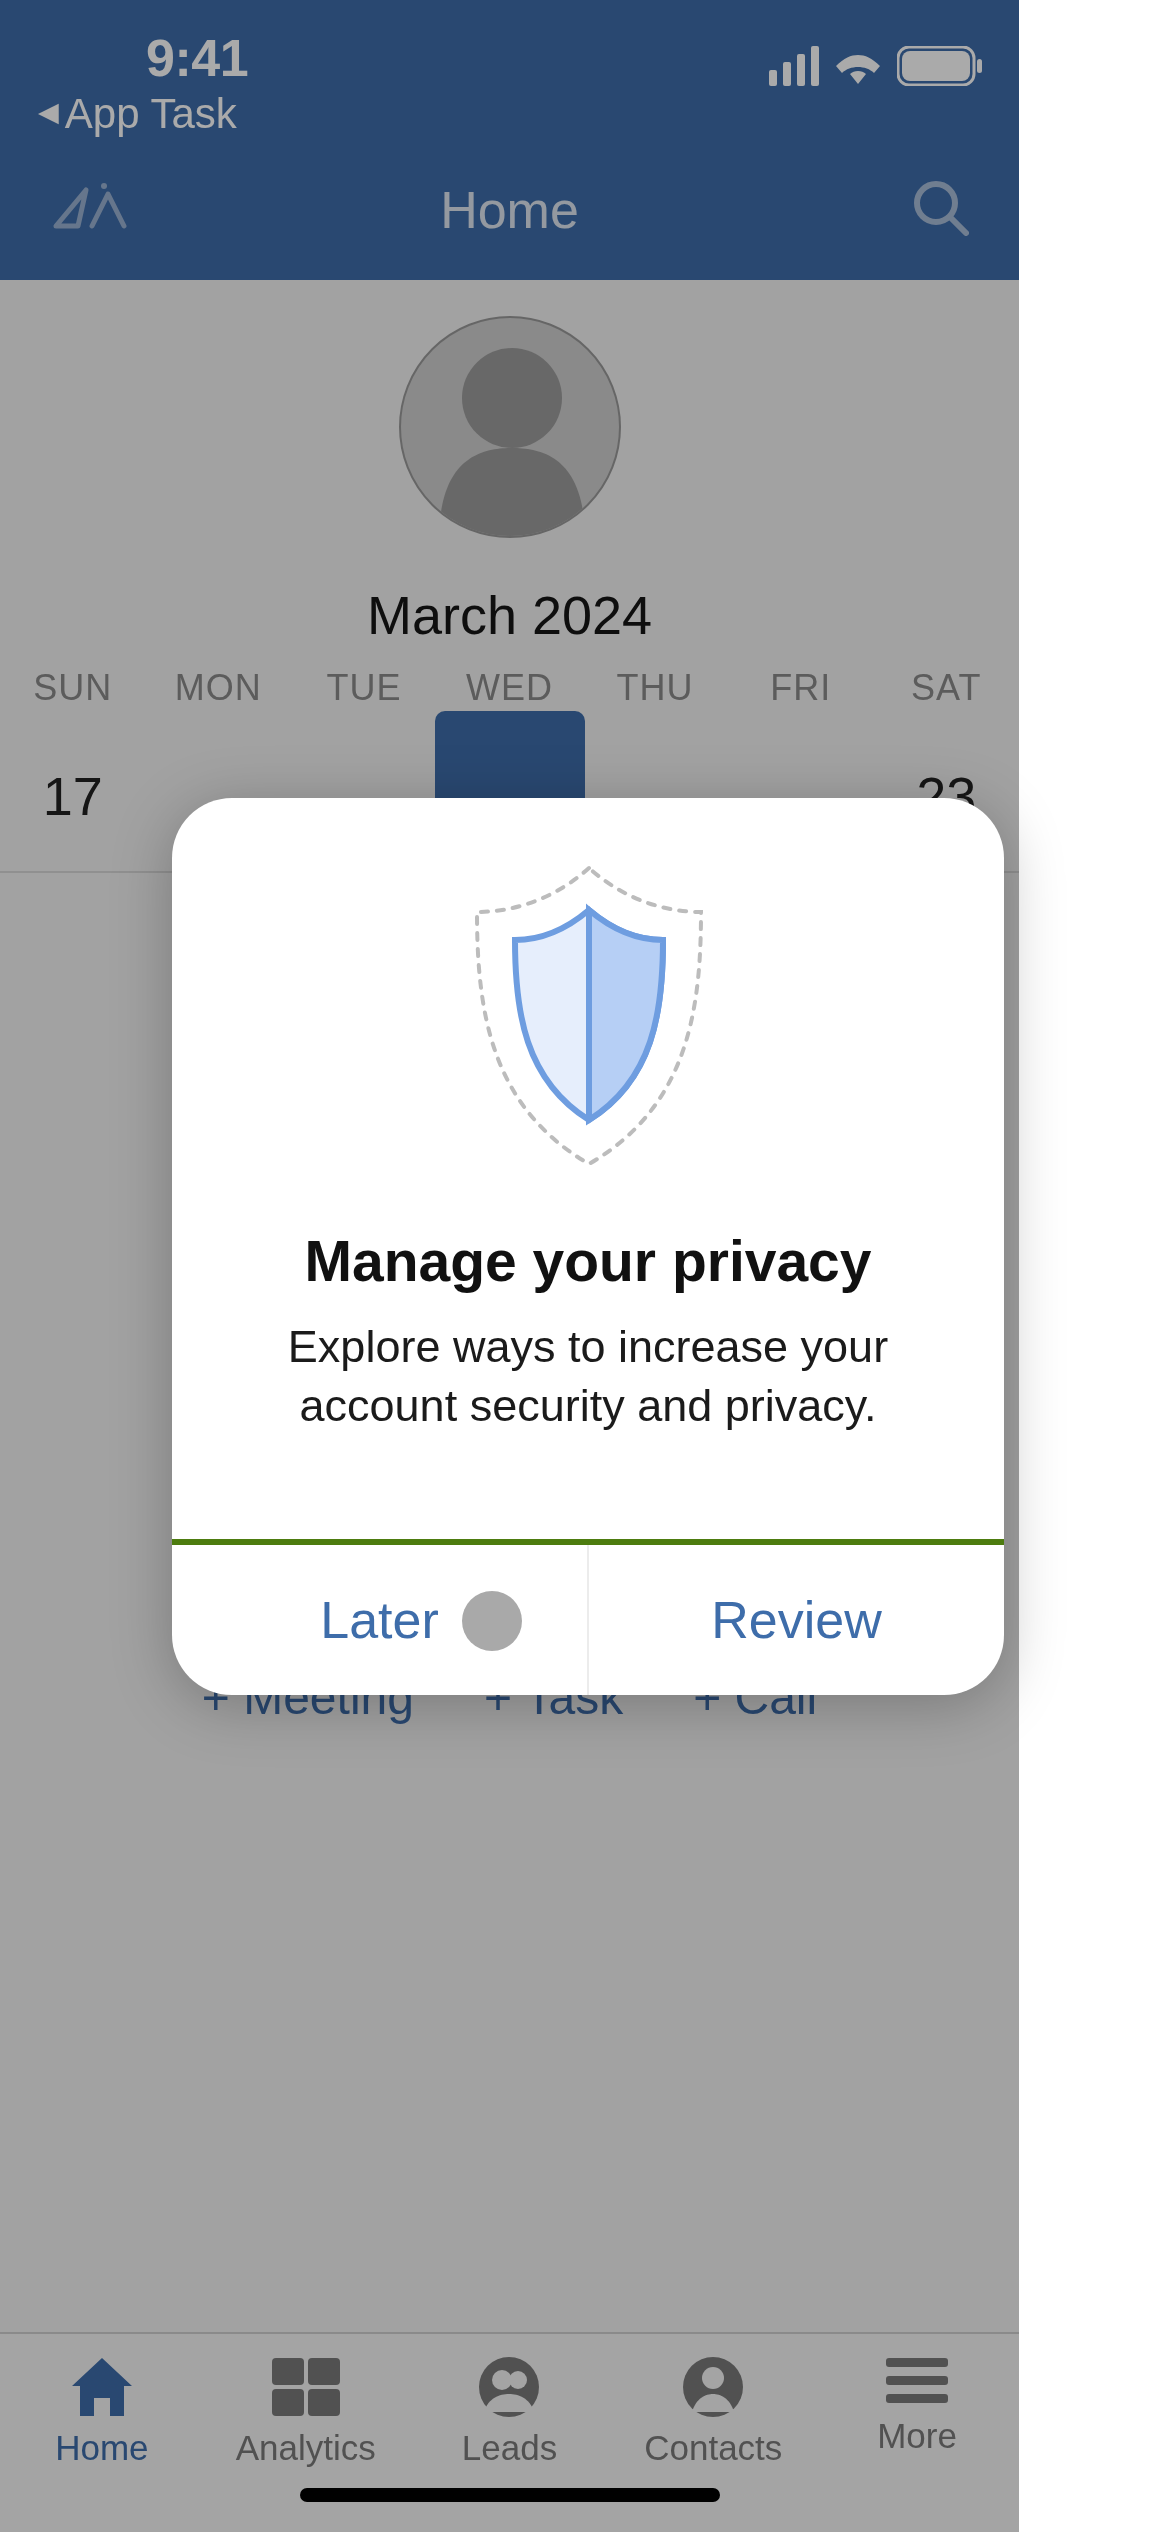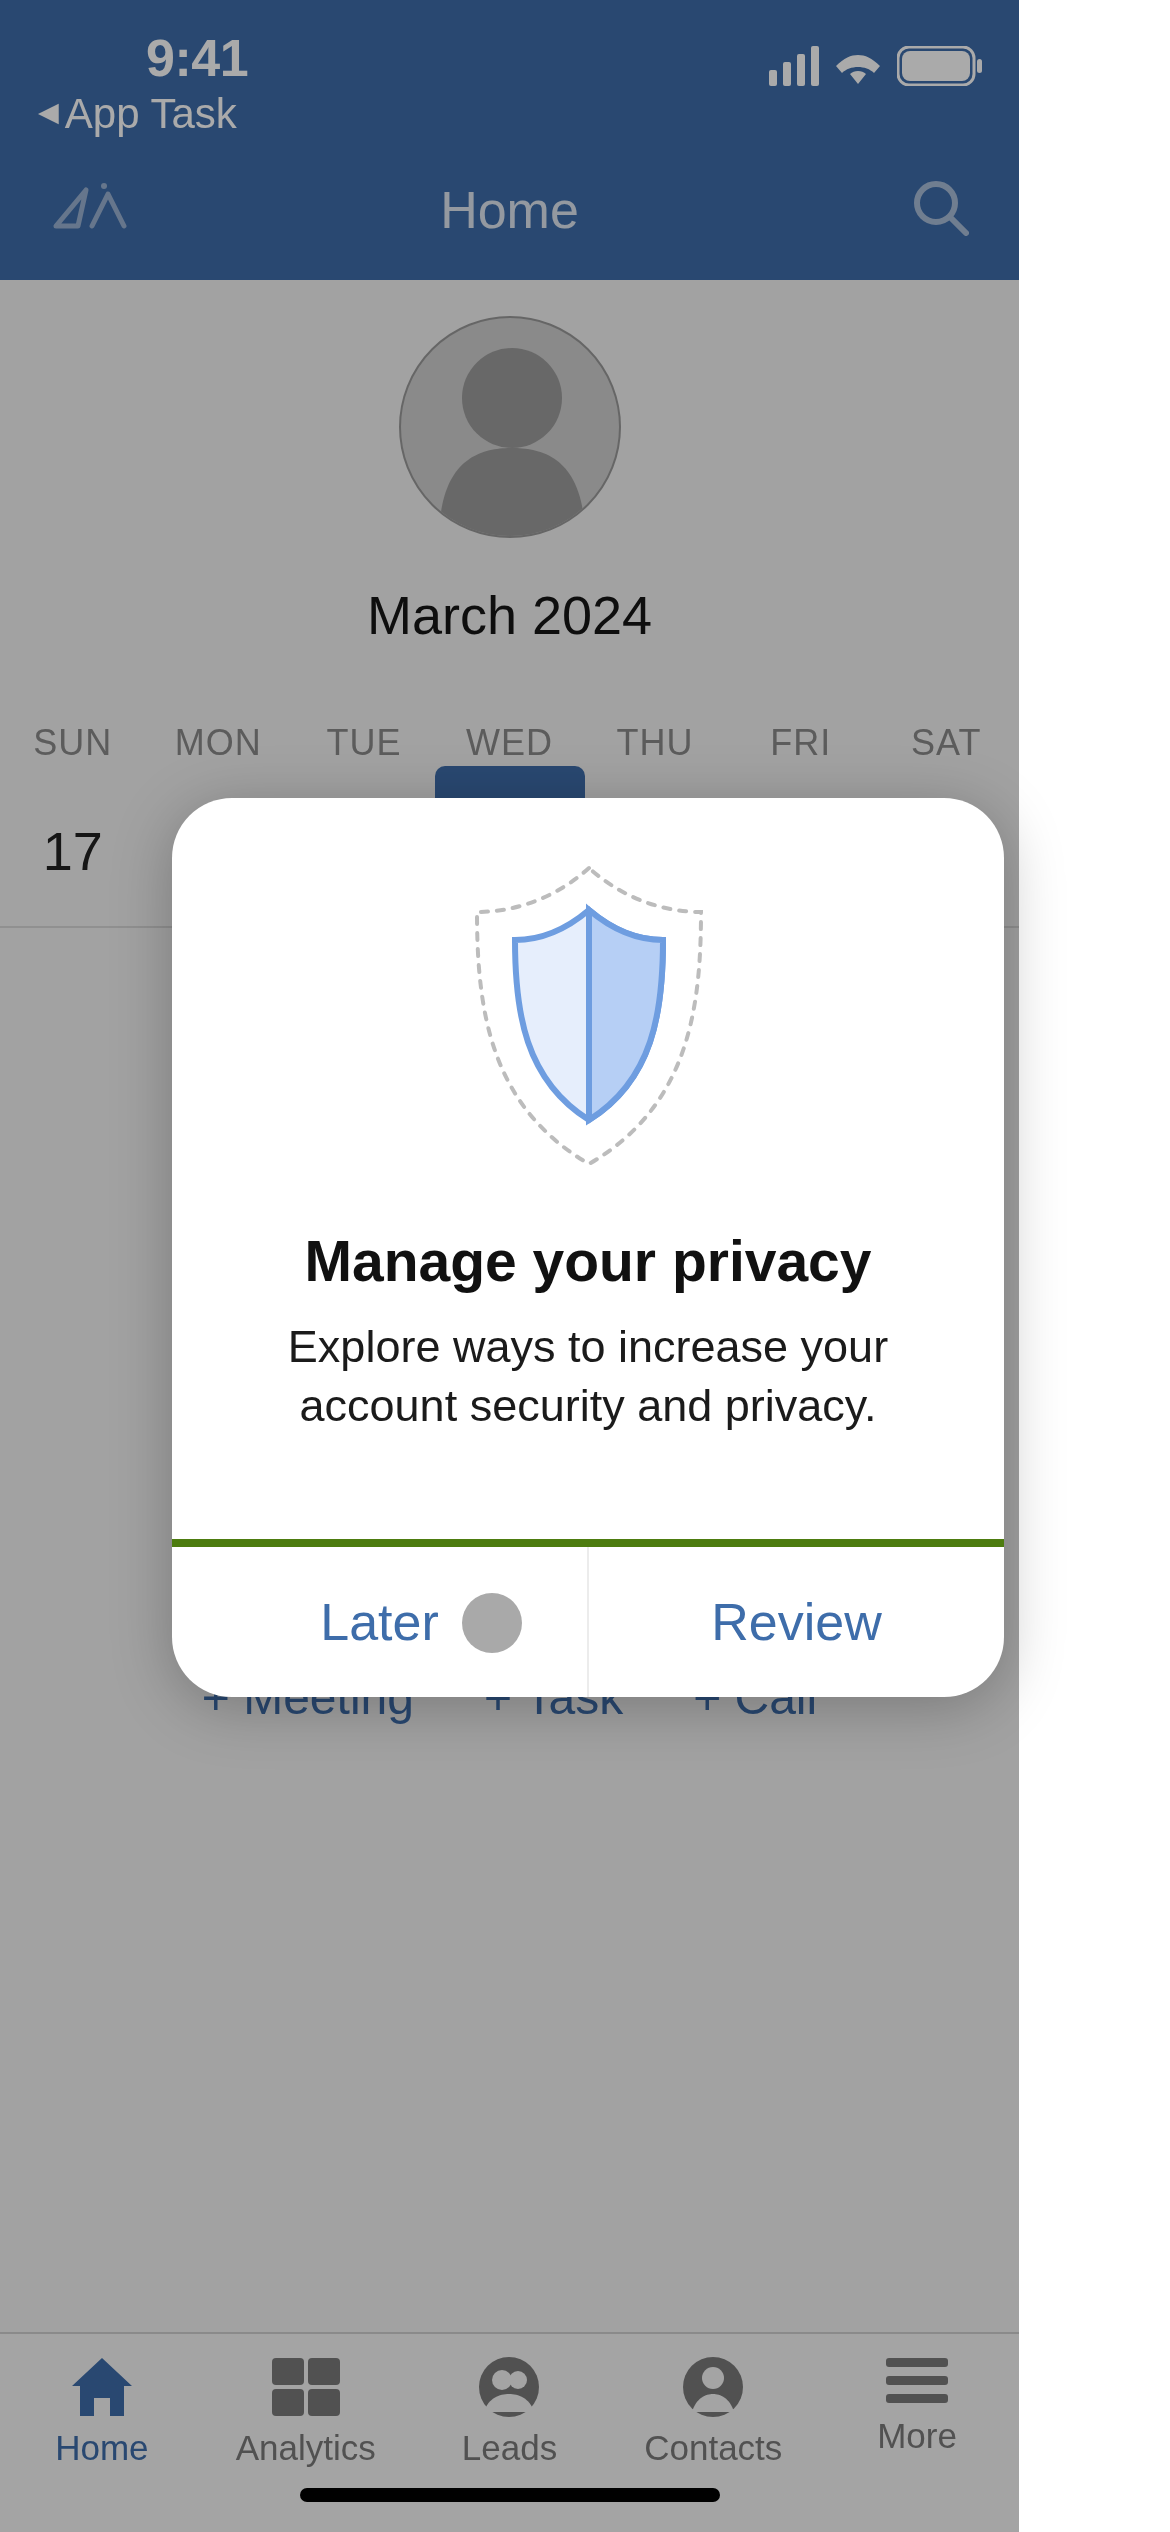--- a/index.html
+++ b/index.html
@@ -23,21 +23,21 @@
     .nav-title { font-size:52px; font-weight:400; color:#dee6f1; }
     .nav-left-icon { position:absolute; left:50px; top:50%; transform:translateY(-50%); opacity:.62;}
     .nav-right-icon { position:absolute; right:48px; top:50%; transform:translateY(-50%); opacity:.72;}
 
     
     .main { position:absolute; top:280px; left:0; right:0; bottom:200px; background:#f3f3f3; }
     .profile { display:flex; flex-direction:column; align-items:center; padding-top:36px; }
     .avatar { width:222px; height:222px; border-radius:50%; background:#cfcfcf; border:2px solid #9a9a9a; position:relative; overflow:hidden; }
     .avatar svg { position:absolute; left:0; top:0; }
     .month-label { font-size:54px; color:#151515; margin-top:46px; font-weight:400;}
-    .week-header { display:flex; width:100%; margin-top:76px; }
+    .week-header { display:flex; width:100%; margin-top:21px; }
     .week-header div { flex:1; text-align:center; font-size:36px; color:#8a8a8a; font-weight:500; letter-spacing:1px; }
     .week-days { display:flex; width:100%; margin-top:32px; height:110px; }
     .week-days .day { flex:1; display:flex; align-items:center; justify-content:center; font-size:54px; color:#222; position:relative; font-weight:400;}
     .day-selected-bg { position:absolute; width:150px; height:150px; background:#3e6daa; border-radius:10px; top:-30px; }
 
     .divider { height:2px; background:#d9d9d9; width:100%; margin-top:20px;}
 
     .quick-actions { display:flex; gap:70px; justify-content:center; font-size:48px; color:#3e6daa; font-weight:500; position:absolute; width:100%; top:1390px; }
     .quick-actions span { display:flex; align-items:center; gap:6px; }
 
@@ -51,21 +51,21 @@
     .home-indicator { position:absolute; bottom:30px; left:50%; transform:translateX(-50%); width:420px; height:14px; background:#000; border-radius:10px; }
 
     
     .dim { position:absolute; inset:0; background:rgba(0,0,0,0.335);}
 
     
     .modal { position:absolute; left:172px; top:798px; width:832px; background:#fff; border-radius:60px; overflow:hidden; display:flex; flex-direction:column; box-shadow:0 10px 60px rgba(0,0,0,.25);}
     .modal-body { padding:64px 60px 104px 60px; display:flex; flex-direction:column; align-items:center; }
     .modal-title { font-size:57px; font-weight:700; color:#111; text-align:center; margin-top:56px;}
     .modal-sub { font-size:45px; color:#1b1b1b; text-align:center; line-height:1.3; margin-top:24px;}
-    .modal-buttons { display:flex; border-top:8px solid #4d7c0f;}
+    .modal-buttons { display:flex; border-top:6px solid #4d7c0f;}
     .modal-btn { flex:1; height:150px; display:flex; align-items:center; justify-content:center; font-size:52px; color:#3e6daa; font-weight:400; position:relative;}
     .modal-btn:first-child { border-right:2px solid #ececec; }
     .modal-btn.review { font-weight:500; }
     .touch-dot { position:absolute; width:60px; height:60px; background:#9a9a9a; border-radius:50%; left:290px; top:46px; opacity:.85;}
 
     .shield-wrap { width:255px; height:310px; }
   </style>
 </head>
 <body>
 

